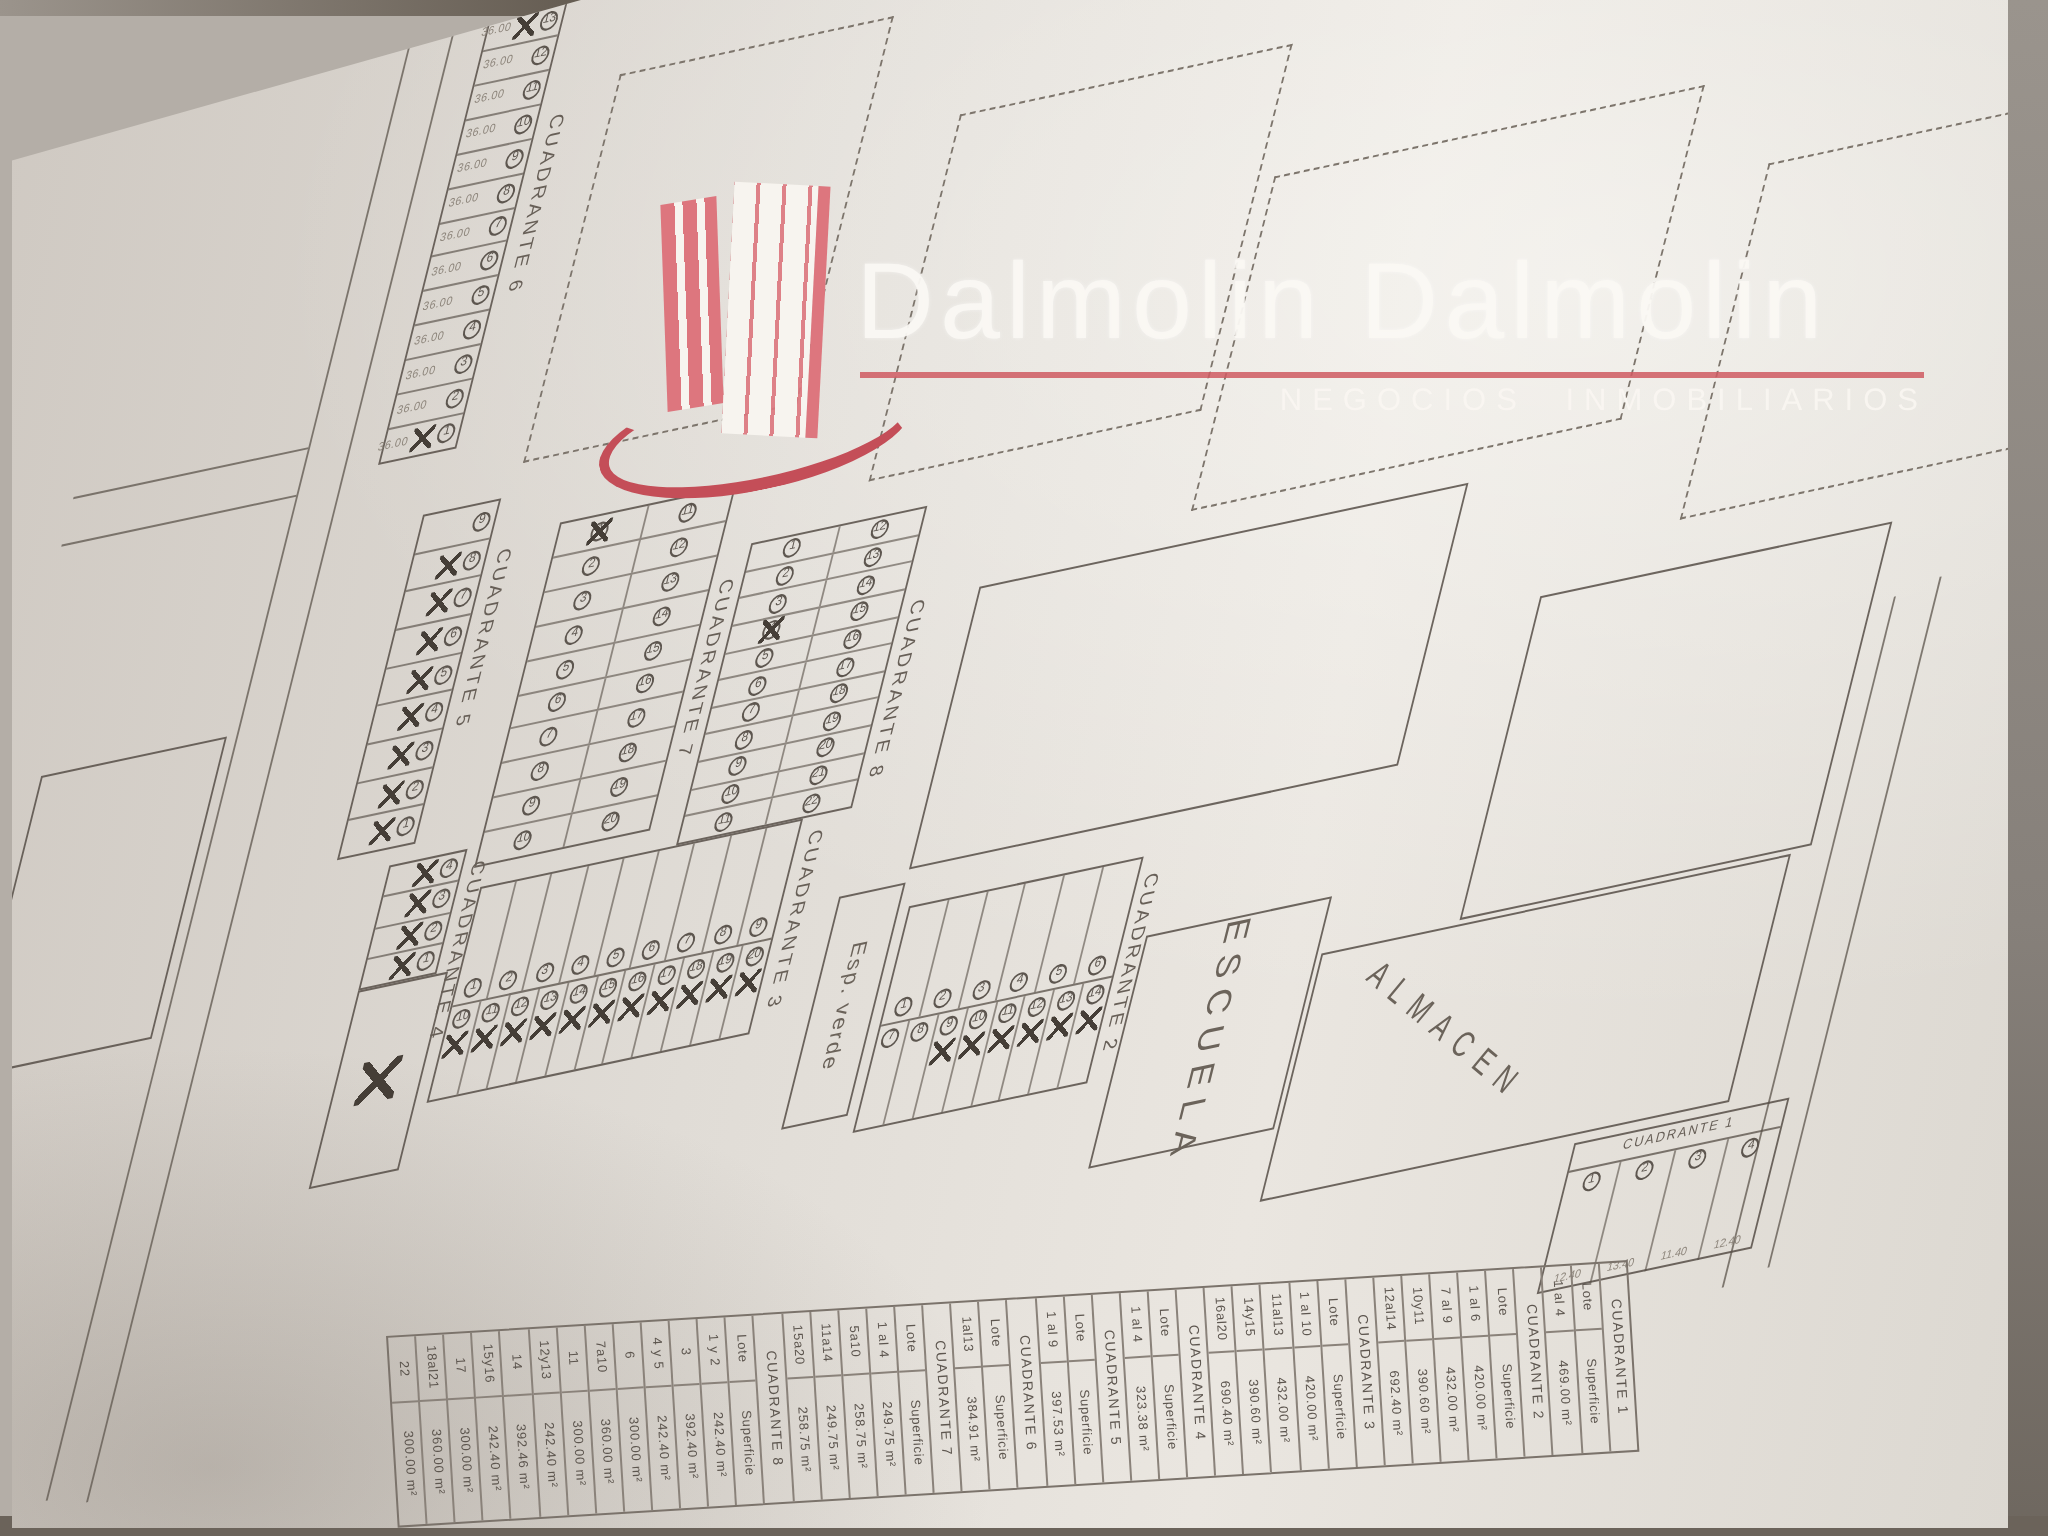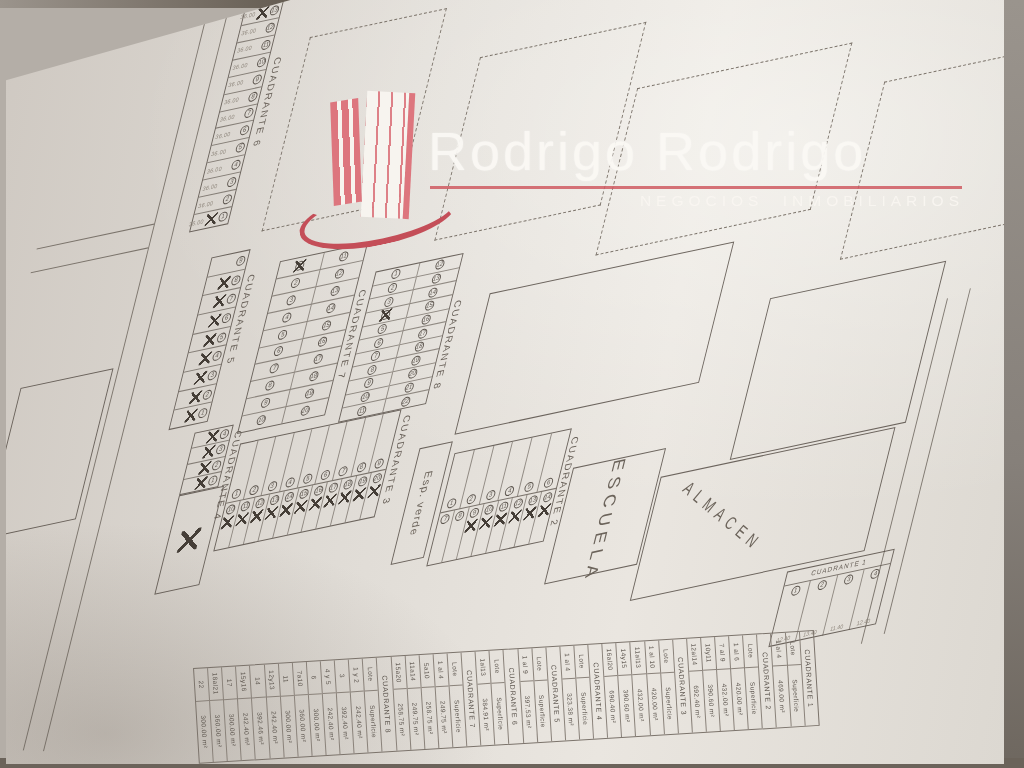--- a/index.html
+++ b/index.html
@@ -917,19 +917,19 @@
           <span class="tv theader">CUADRANTE 1</span>
         </div>
       </div>
 
     <div id="logo">
       <div id="logo-icon">
         <div class="b1"></div>
         <div class="b2"></div>
         <div class="swoosh"></div>
       </div>
-      <div id="logo-brand">Rodrigo Rodrigo</div>
+      <div id="logo-brand">Dalmolin Dalmolin</div>
       <div id="logo-rule"></div>
       <div id="logo-tag">NEGOCIOS INMOBILIARIOS</div>
     </div>
 
   </div>
 </div>
 
 </body></html>

